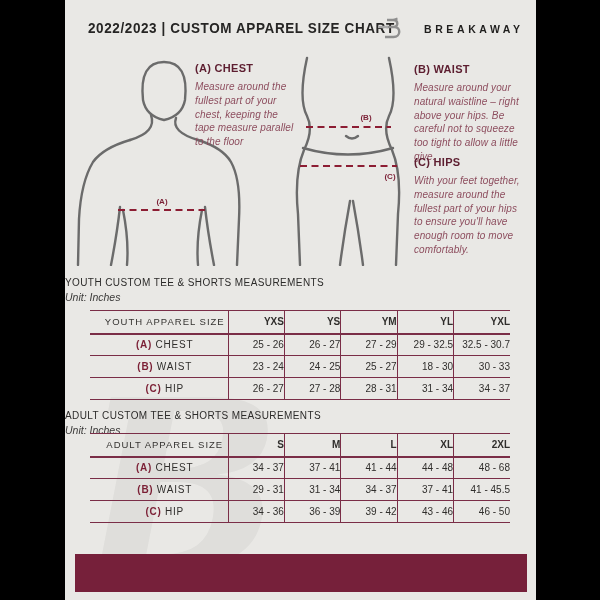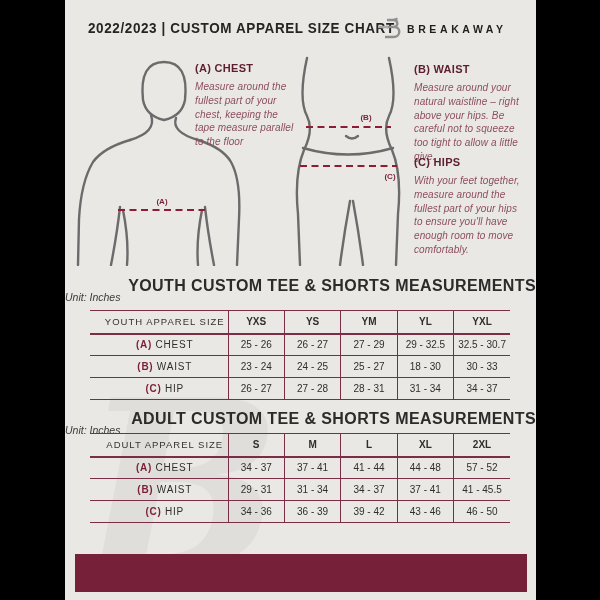--- a/index.html
+++ b/index.html
@@ -12,44 +12,44 @@
   .doc{position:absolute;left:65px;top:0;width:471px;height:600px;background:var(--doc);overflow:hidden}
 
   
   .watermark{position:absolute;left:18px;top:368px;font-family:"DejaVu Serif",serif;
     font-size:235px;font-weight:bold;color:rgba(40,40,40,0.05);line-height:1;z-index:0;font-style:italic}
 
   
   .hdr{position:absolute;left:0;top:17px;width:100%;height:30px;z-index:2}
   .hdr-title{position:absolute;left:23px;top:3px;font-size:13.5px;font-weight:bold;color:#262524;
     letter-spacing:.6px;transform:scaleY(1.08);transform-origin:left top;white-space:nowrap}
-  .brand{position:absolute;left:312px;top:0;display:flex;align-items:center;gap:4px}
+  .brand{position:absolute;left:312px;top:0;display:flex;align-items:center;gap:21px}
   .brand-name{font-size:10.5px;font-weight:bold;color:#1f1e1d;letter-spacing:3.6px}
 
   
   .fig{position:absolute;z-index:1}
   .instr{position:absolute;z-index:2}
   .instr h3{font-size:11px;font-weight:bold;color:var(--instr-title);letter-spacing:.3px;margin-bottom:6px}
   .instr p{font-size:10px;font-style:italic;color:var(--instr-text);line-height:1.38;letter-spacing:.1px}
   .i-chest{left:130px;top:62px;width:102px}
   .i-waist{left:349px;top:63px;width:114px}
   .i-hips{left:349px;top:156px;width:114px}
 
   
-  .sec-title{position:absolute;left:0;width:100%;text-align:right;font-size:16px;font-weight:bold;
+  .sec-title{position:absolute;left:0;width:100%;text-align:left;font-size:10px;font-weight:normal;
     color:#2c2b2a;letter-spacing:.4px;z-index:2}
   .sec-unit{position:absolute;left:0;width:100%;text-align:left;font-size:10.5px;font-style:italic;
     color:#3a3938;z-index:2}
   .t-youth-title{top:277px}.t-youth-unit{top:291px}
   .t-adult-title{top:410px}.t-adult-unit{top:424px}
 
   table{position:absolute;left:25px;border-collapse:collapse;table-layout:fixed;width:420px;
     font-size:10px;color:var(--ink);z-index:2;border-top:1.5px solid var(--bd);border-bottom:1.5px solid var(--bd)}
   .tbl-youth{top:310px}.tbl-adult{top:433px}
-  th,td{height:22px;text-align:center;vertical-align:middle;padding:0;font-weight:normal}
+  th,td{height:22px;text-align:right;vertical-align:middle;padding:0;font-weight:normal}
   thead th{height:23px;font-weight:bold;border-bottom:2px solid var(--bd)}
   tbody tr+tr td{border-top:1.5px solid var(--bd)}
   th+th,td+td{border-left:1.2px solid var(--bd)}
   col.lbl{width:138px}
   .lblcell{text-align:center;padding-left:12px;letter-spacing:.7px}
   thead .lblcell{font-weight:normal;font-size:9.5px;letter-spacing:1px;color:#343230}
   .pfx{font-weight:bold;color:#7B1F35}
   .rowlbl{letter-spacing:.8px}
 
   .footer-bar{position:absolute;left:10px;top:554px;width:452px;height:38px;background:var(--burgundy);z-index:3}
@@ -190,21 +190,21 @@
           <th>2XL</th>
         </tr>
       </thead>
       <tbody>
         <tr>
           <td class="lblcell"><span class="pfx">(A)</span> <span class="rowlbl">CHEST</span></td>
           <td>34 - 37</td>
           <td>37 - 41</td>
           <td>41 - 44</td>
           <td>44 - 48</td>
-          <td>57 - 52</td>
+          <td>48 - 68</td>
         </tr>
         <tr>
           <td class="lblcell"><span class="pfx">(B)</span> <span class="rowlbl">WAIST</span></td>
           <td>29 - 31</td>
           <td>31 - 34</td>
           <td>34 - 37</td>
           <td>37 - 41</td>
           <td>41 - 45.5</td>
         </tr>
         <tr>

